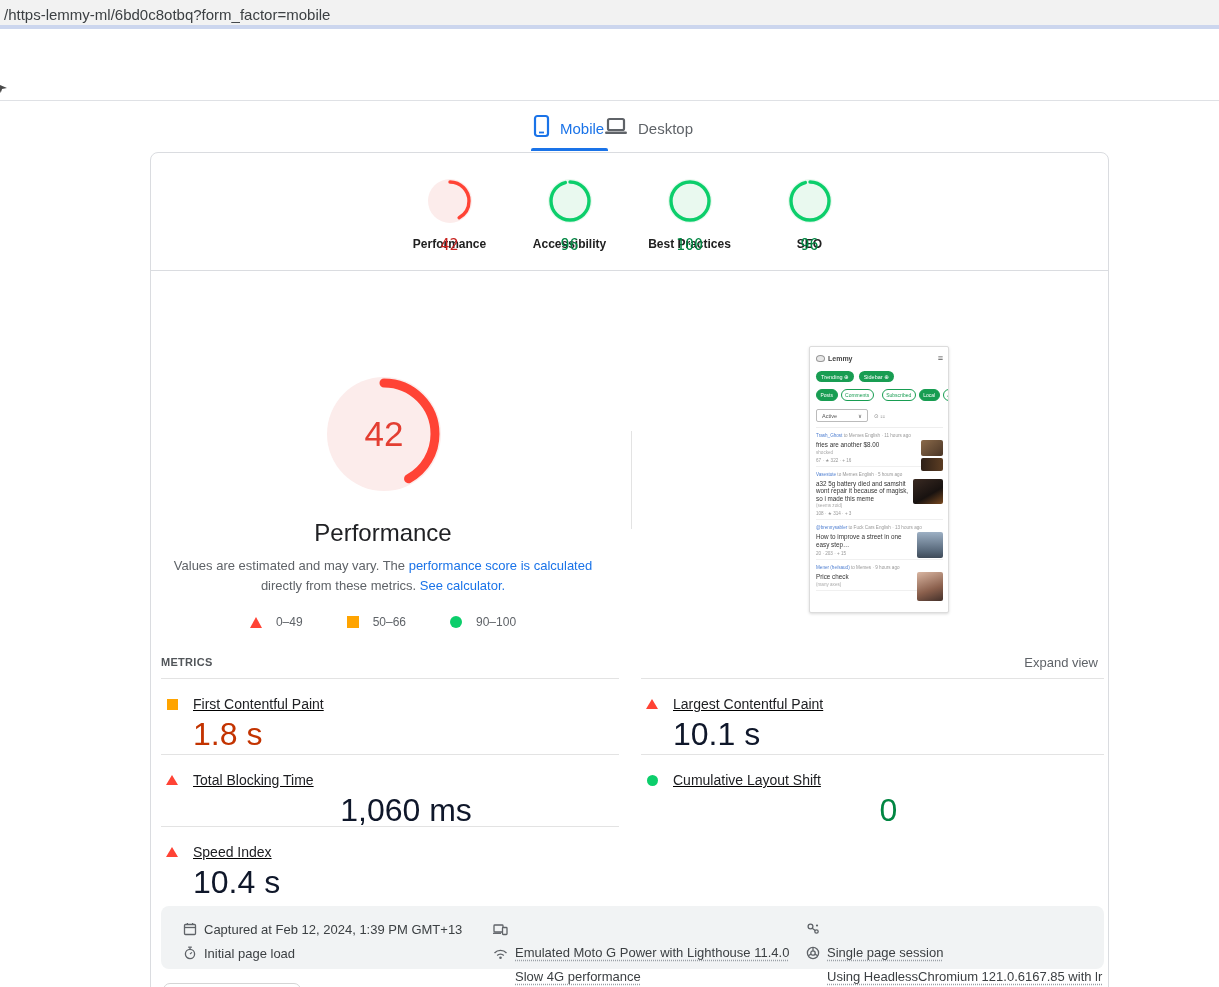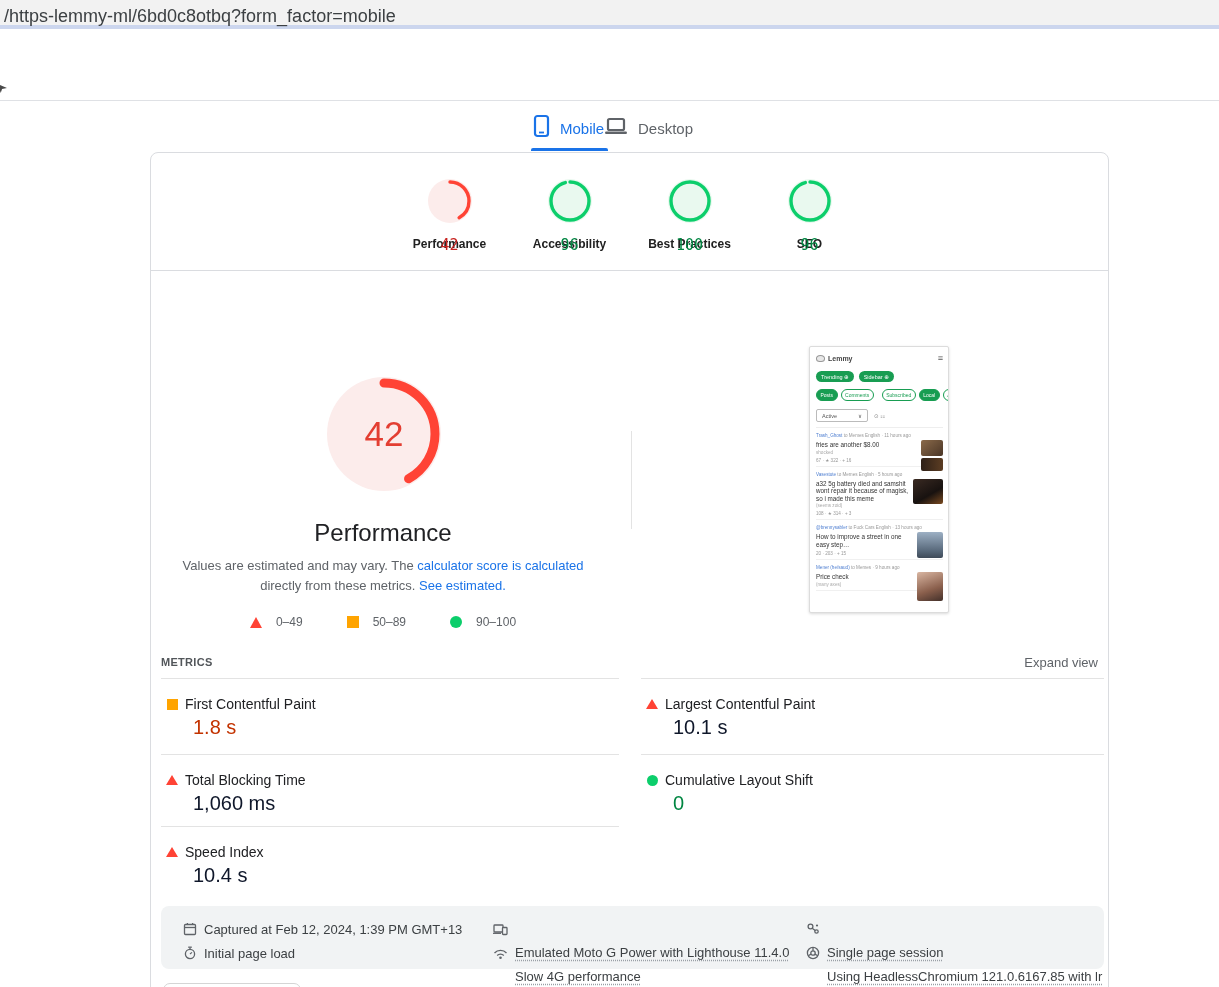--- a/index.html
+++ b/index.html
@@ -3,21 +3,21 @@
 <meta charset="utf-8">
 <style>
   * { box-sizing: border-box; margin: 0; padding: 0; }
   html,body { width:1219px; height:987px; overflow:hidden; background:#fff;
               font-family:"Liberation Sans", sans-serif; }
   .page { position:relative; width:1219px; height:987px; }
 
   
   .urlbar { position:absolute; left:0; top:0; width:1219px; height:29px;
             background:#f2f2f2; border-bottom:4px solid #ccd6ee; }
-  .urlbar .url { position:absolute; left:4px; top:6px; font-size:18px; color:#3c4043; }
+  .urlbar .url { position:absolute; left:4px; top:6px; font-size:15px; color:#3c4043; }
 
   .cursor-artifact { position:absolute; left:-2px; top:84px; width:9px; height:9px;
             background:#4a4a4a; clip-path:polygon(0 0, 100% 45%, 45% 55%, 30% 100%); }
 
   .top-rule { position:absolute; left:0; top:100px; width:1219px; height:1px; background:#dfe1e5; }
 
   
   .tabs { position:absolute; left:0; top:108px; width:1219px; height:44px;padding-left:33px; }
   .tab { position:absolute; display:flex; align-items:center; gap:10px; height:40px; cursor:pointer; }
   .tab-mobile { left:533px; }
@@ -103,30 +103,30 @@
   
   .metrics-head { position:absolute; left:10px; top:501px; width:943px; height:20px; }
   .metrics-title { position:absolute; left:0; top:2px; font-size:11px; font-weight:bold;
          color:#52565a; letter-spacing:.3px; }
   .expand { position:absolute; right:6px; top:1px; font-size:13px; color:#5f6368; cursor:pointer; }
 
   
   .mgrid { position:absolute; left:10px; top:525px; width:943px;
            display:grid; grid-template-columns:458px 463px; column-gap:22px; }
   .mrow { border-top:1px solid #e3e3e3; padding:17px 0 0 4px; }
-  .mrow.h76 { height:76px; } .mrow.h72 { height:72px; } .mrow.h73 { height:73px; }
+  .mrow.h76 { height:76px; } .mrow.h72 { height:72px;text-align:center; } .mrow.h73 { height:73px; }
   .mrow.empty { border-top:none; }
-  .m-head { display:flex; align-items:center; gap:6px; }
+  .m-head { display:flex; align-items:center; gap:14px;text-decoration:underline; }
   .m-name { font-size:14px; color:#202124; }
   .m-ic { width:14px; display:flex; justify-content:center; }
   .ic-sq { width:11px; height:11px; background:#ffa400; }
   .ic-tri { width:0; height:0; border-left:6px solid transparent; border-right:6px solid transparent;
             border-bottom:10px solid #ff4335; }
   .ic-dot { width:11px; height:11px; border-radius:50%; background:#0cce6b; }
-  .m-val { margin:4px 0 0 28px; font-size:20px; }
+  .m-val { margin:4px 0 0 28px; font-size:32px; }
   .val-fail { color:#0f172a; } .val-avg { color:#c33300; } .val-pass { color:#018642; }
 
   
   .envbox { position:absolute; left:10px; top:753px; width:943px; height:63px;
             background:#f1f3f4; border-radius:8px; padding:11px 0 0 22px;
             display:grid; grid-template-columns:310px 313px 1fr; grid-auto-rows:24px; }
   .env-item { display:flex; align-items:center; gap:7px; font-size:13px; color:#3c4043; }
   .env-item svg { flex:0 0 auto; }
   .env-item .dotted { text-decoration:underline dotted #9aa0a6; text-underline-offset:3px; cursor:pointer;margin-top:47px; }
   .c1 { grid-column:1; } .c2 { grid-column:2; } .c3 { grid-column:3; }
@@ -213,30 +213,30 @@
     </div>
 
     <div class="gauge-big-wrap">
       <svg width="114" height="114" viewBox="0 0 114 114">
         <circle cx="57" cy="57" r="57" fill="#fceceb"></circle>
         <circle cx="57" cy="57" r="51" fill="none" stroke="#ff4335" stroke-width="9" pathLength="100" stroke-linecap="round" transform="rotate(-90 57 57)" stroke-dasharray="42 58"></circle>
       </svg>
       <div class="gauge-big-score">42</div>
     </div>
     <div class="perf-title">Performance</div>
-    <div class="perf-desc"><span>Values are estimated and may vary. The </span><a>calculator score is calculated</a><span> directly from these metrics. </span><a>See estimated.</a></div>
+    <div class="perf-desc"><span>Values are estimated and may vary. The </span><a>performance score is calculated</a><span> directly from these metrics. </span><a>See calculator.</a></div>
 
     <div class="legend">
       <div class="legend-item">
         <span class="lg-tri"></span>
         <span>0–49</span>
       </div>
       <div class="legend-item">
         <span class="lg-sq"></span>
-        <span>50–89</span>
+        <span>50–66</span>
       </div>
       <div class="legend-item">
         <span class="lg-ci"></span>
         <span>90–100</span>
       </div>
     </div>
 
     <div class="v-divider"></div>
 
     <div class="thumb">

